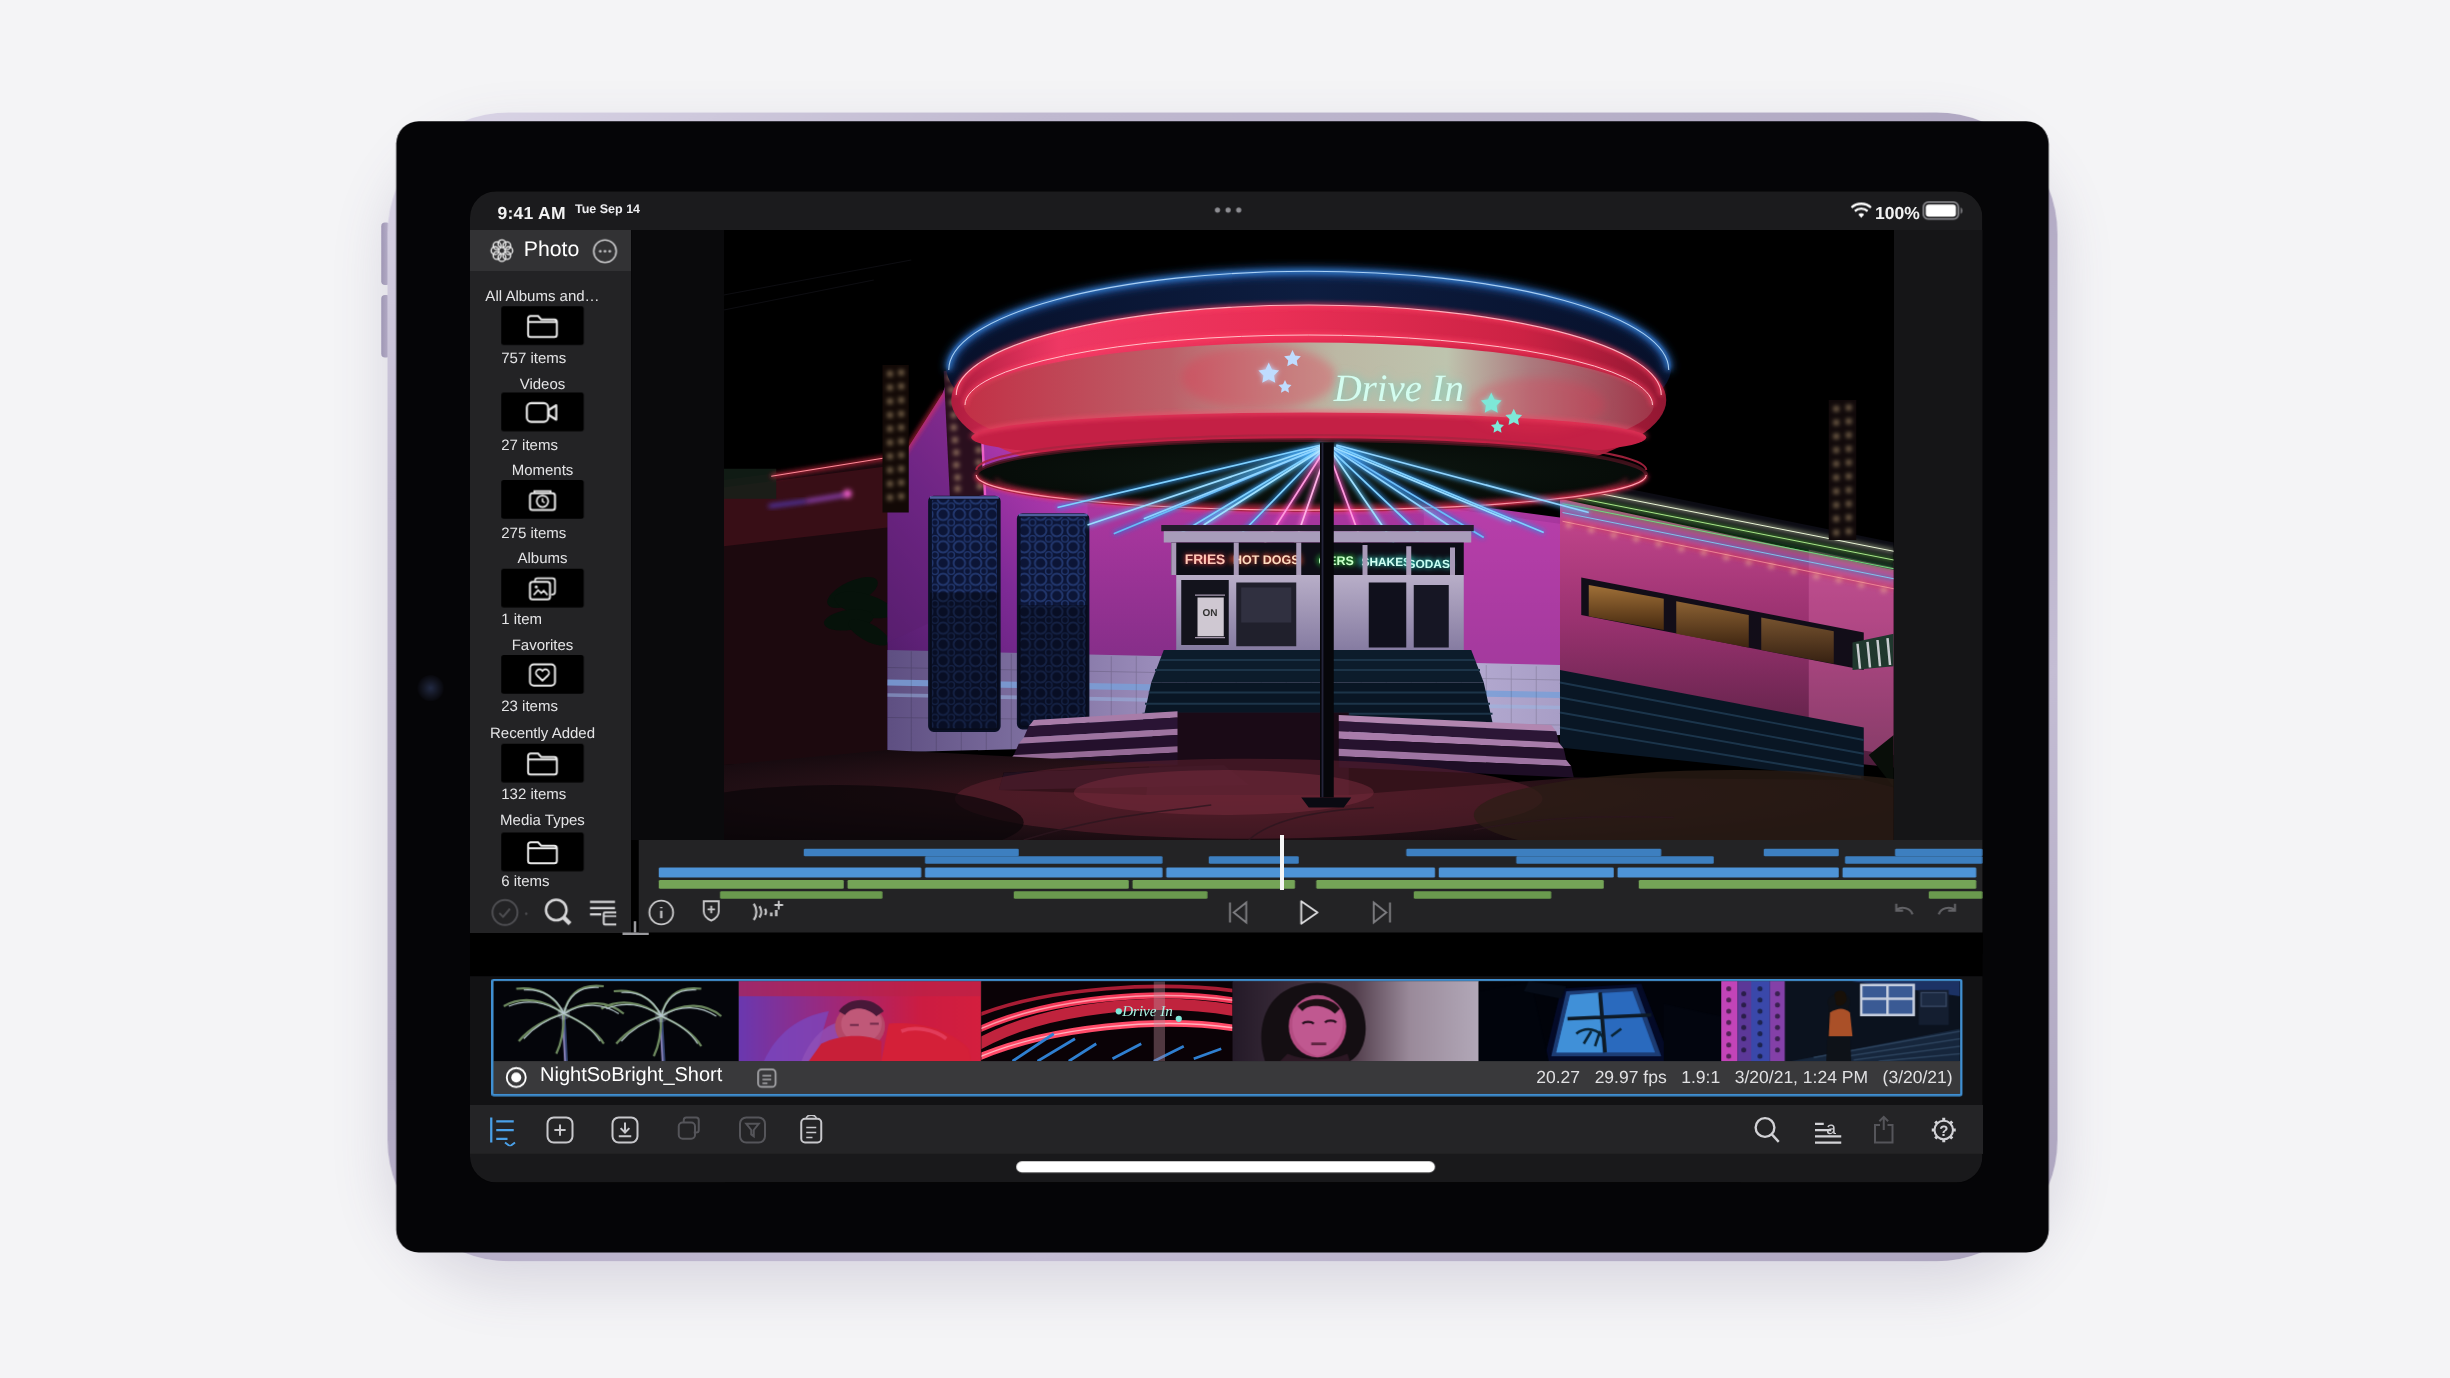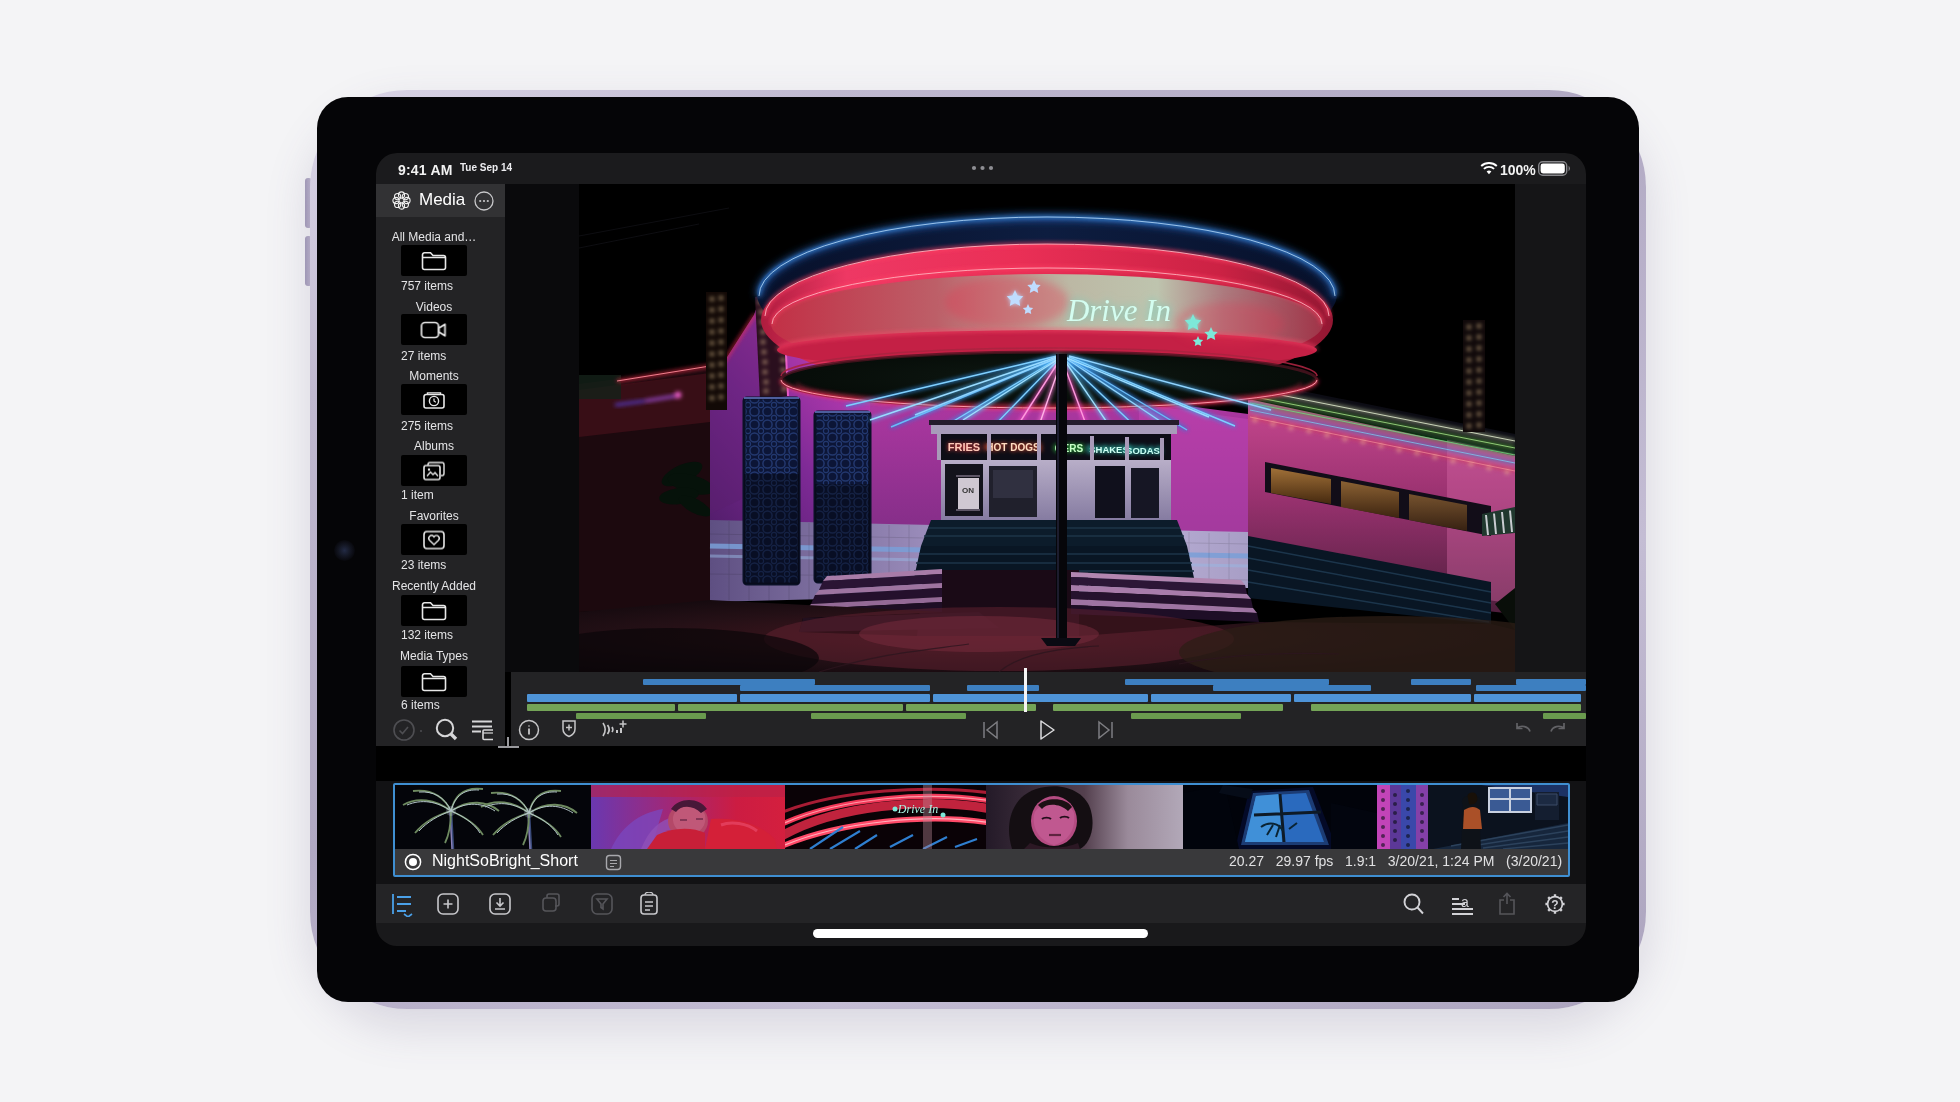--- a/index.html
+++ b/index.html
@@ -5,21 +5,21 @@
   * { margin:0; padding:0; box-sizing:border-box; }
   html,body { -webkit-font-smoothing:antialiased; width:1960px; height:1102px; background:#f4f4f6; overflow:hidden;
     font-family:"Liberation Sans", sans-serif; }
   .abs { position:absolute; }
   #screen div, #screen span, #screen svg { will-change: transform; }
   #device { position:absolute; left:310px; top:90px; transform:translateZ(0); width:1336px; height:919px;
     border-radius:97px;
     background:linear-gradient(150deg,#dcd7e8 0%,#c0b9d0 18%,#b0a8c2 45%,#c4bdd4 72%,#aba3bd 100%);
     box-shadow:0 18px 45px rgba(90,80,120,0.18); }
   #bezel { position:absolute; left:7px; top:7px; right:7px; bottom:7px;
-    border-radius:31px; background:#050507; }
+    border-radius:18px; background:#050507; }
   #screen { position:absolute; left:59px; top:56px; width:1210px; height:793px; filter:opacity(0.999);
     border-radius:21px; background:#000; overflow:hidden; }
   .btn { position:absolute; width:7px; background:linear-gradient(90deg,#a59dba,#c2bbd2);
     border-radius:3px; }
   #camdot { position:absolute; left:17px; top:443px; width:21px; height:21px; border-radius:50%;
     background:radial-gradient(circle at 50% 50%, #222a44 0%, #131622 40%, #07070b 72%); }
   
   #status { position:absolute; left:0; top:0; width:1210px; height:31px; background:#1b1b1d;
     color:#f2f2f2; }
   #status .time { position:absolute; left:22px; top:9px; font-size:14px; font-weight:700; letter-spacing:0.2px;}
@@ -88,29 +88,29 @@
               <circle cx="10.5" cy="5" r="3.1"></circle>
                 <circle cx="10.5" cy="16" r="3.1"></circle>
               <circle cx="5" cy="10.5" r="3.1"></circle>
                 <circle cx="16" cy="10.5" r="3.1"></circle>
               <circle cx="6.6" cy="6.6" r="3.1"></circle>
                 <circle cx="14.4" cy="6.6" r="3.1"></circle>
               <circle cx="6.6" cy="14.4" r="3.1"></circle>
                 <circle cx="14.4" cy="14.4" r="3.1"></circle>
             </g>
           </svg>
-          <span class="t">Media</span>
+          <span class="t">Photo</span>
           <svg class="abs" style="left:98px;top:7px;" width="20" height="20" viewBox="0 0 20 20">
             <circle cx="10" cy="10" r="9" fill="none" stroke="#c8c8ca" stroke-width="1.3"></circle>
             <circle cx="6.2" cy="10" r="1.1" fill="#c8c8ca"></circle>
               <circle cx="10" cy="10" r="1.1" fill="#c8c8ca"></circle>
               <circle cx="13.8" cy="10" r="1.1" fill="#c8c8ca"></circle>
           </svg>
         </div>
-        <div class="sblabel" style="top:46px;">All Media and…</div>
+        <div class="sblabel" style="top:46px;">All Albums and…</div>
         <div class="sbthumb" style="top:61px;">
             <svg width="26" height="20" viewBox="0 0 26 20">
               <path d="M1.5 4 v12.5 a2 2 0 0 0 2 2 h19 a2 2 0 0 0 2-2 V6.5 a2 2 0 0 0 -2-2 H12 L9.5 1.8 H3.5 a2 2 0 0 0 -2 2 Z M1.5 6.5 h23" fill="none" stroke="#e8e8e8" stroke-width="1.6"></path>
             </svg>
           </div>
         <div class="sbcount" style="top:95px;">757 items</div>
         <div class="sblabel" style="top:116px;">Videos</div>
         <div class="sbthumb" style="top:130px;">
             <svg width="27" height="18" viewBox="0 0 27 18">
               <rect x="1" y="1.5" width="17" height="15" rx="3.5" fill="none" stroke="#e8e8e8" stroke-width="1.7"></rect>

